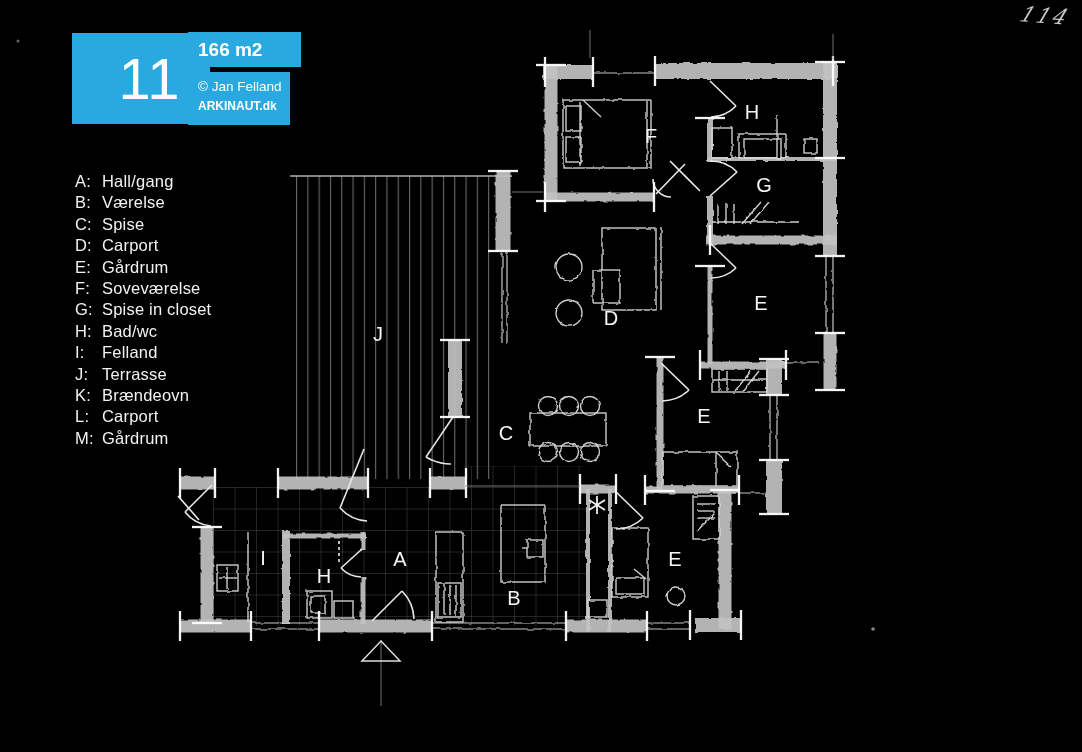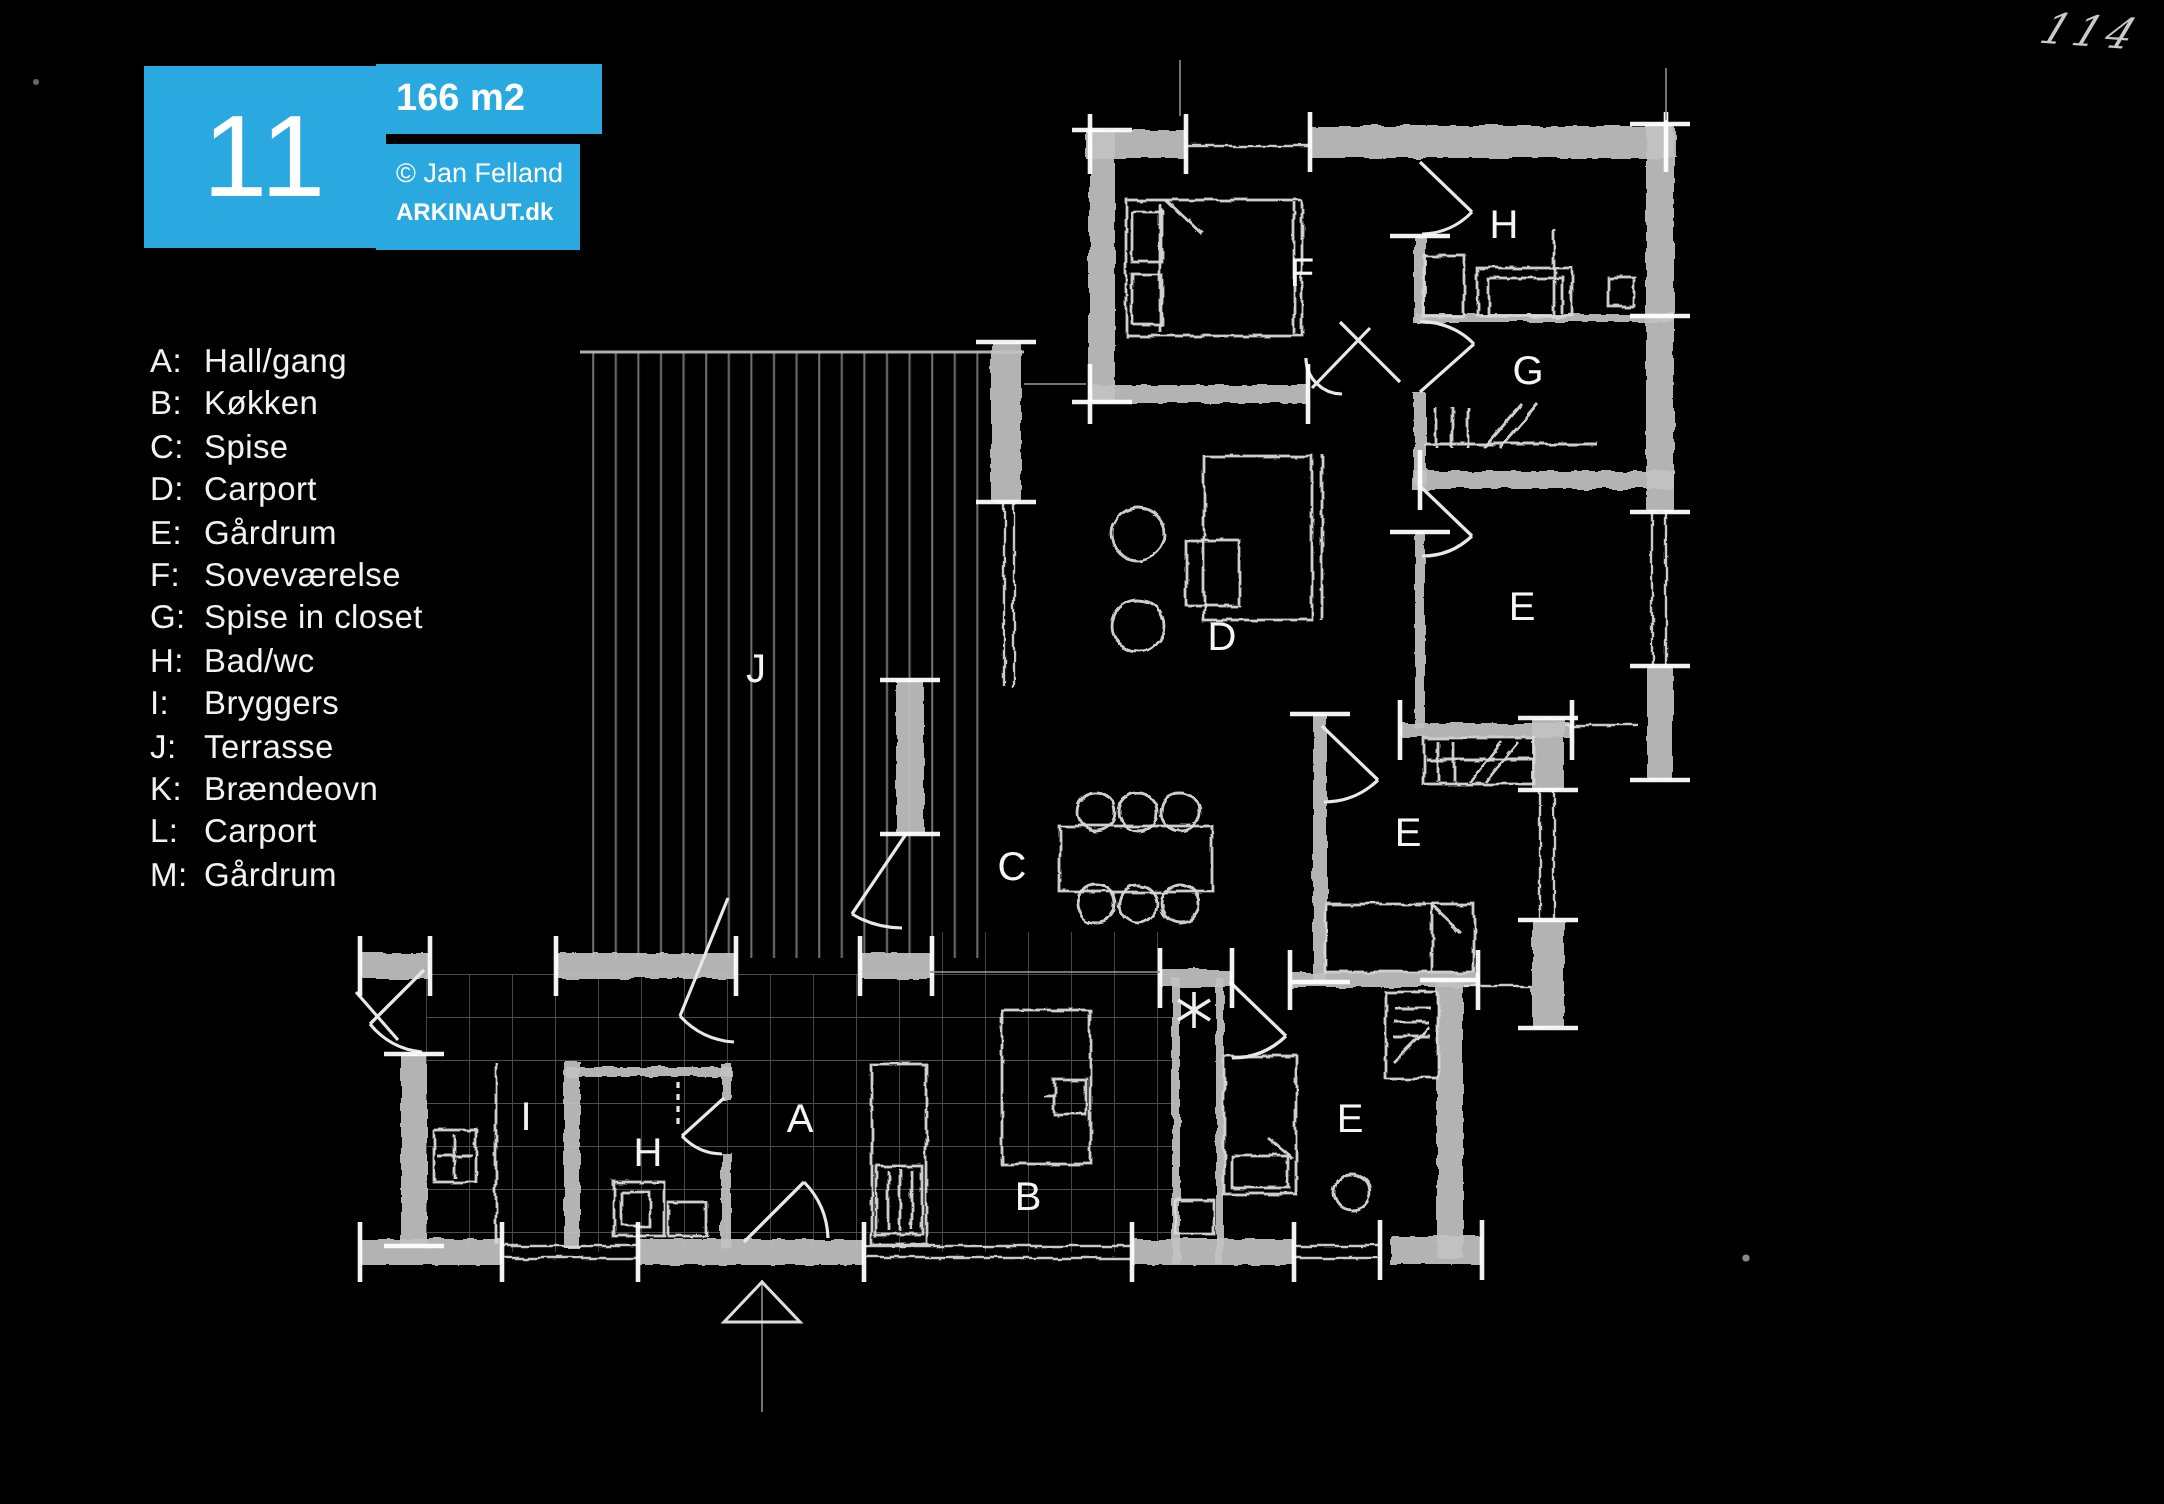--- a/index.html
+++ b/index.html
@@ -3,21 +3,21 @@
 <meta charset="utf-8">
 <style>
   html,body{margin:0;padding:0;background:#000;}
   .stage{position:relative;width:1082px;height:752px;background:#000;overflow:hidden;
          font-family:"Liberation Sans",sans-serif;}
   .plan-svg{position:absolute;left:0;top:0;width:1082px;height:752px;}
 
   
   .plan-number-badge{position:absolute;left:72px;top:33px;width:121px;height:91px;
     display:flex;align-items:center;justify-content:center;color:#fff;font-size:58px;
-    font-weight:400;letter-spacing:1px;}
+    font-weight:400;letter-spacing:1px;padding-left:17px;}
   .area-badge{position:absolute;left:188px;top:32px;width:113px;height:35px;color:#fff;
     font-size:19px;font-weight:700;line-height:35px;padding-left:10px;box-sizing:border-box;}
   .credit-badge{position:absolute;left:188px;top:72px;width:102px;height:53px;color:#fff;
     box-sizing:border-box;padding:7px 0 0 10px;}
   .credit-line1{font-size:13.5px;line-height:16px;}
   .credit-line2{font-size:12px;font-weight:700;line-height:18px;margin-top:2px;}
 
   
   .legend{position:absolute;left:75px;top:171px;}
   .legend-row{display:flex;color:#f2f2f2;font-size:16.5px;line-height:21.4px;letter-spacing:.2px;}
@@ -324,21 +324,21 @@
     </div>
   </div>
 
   <div class="legend">
       <div class="legend-row">
         <span class="legend-key">A:</span>
         <span>Hall/gang</span>
       </div>
       <div class="legend-row">
         <span class="legend-key">B:</span>
-        <span>Køkken</span>
+        <span>Værelse</span>
       </div>
       <div class="legend-row">
         <span class="legend-key">C:</span>
         <span>Spise</span>
       </div>
       <div class="legend-row">
         <span class="legend-key">D:</span>
         <span>Carport</span>
       </div>
       <div class="legend-row">
@@ -352,21 +352,21 @@
       <div class="legend-row">
         <span class="legend-key">G:</span>
         <span>Spise in closet</span>
       </div>
       <div class="legend-row">
         <span class="legend-key">H:</span>
         <span>Bad/wc</span>
       </div>
       <div class="legend-row">
         <span class="legend-key">I:</span>
-        <span>Bryggers</span>
+        <span>Felland</span>
       </div>
       <div class="legend-row">
         <span class="legend-key">J:</span>
         <span>Terrasse</span>
       </div>
       <div class="legend-row">
         <span class="legend-key">K:</span>
         <span>Brændeovn</span>
       </div>
       <div class="legend-row">

